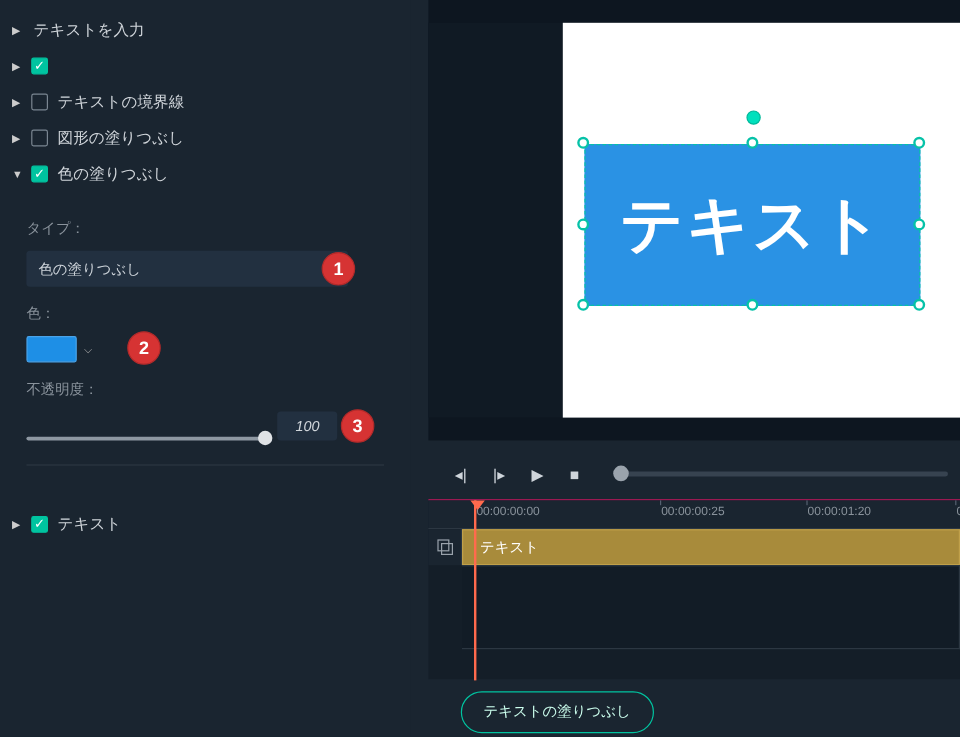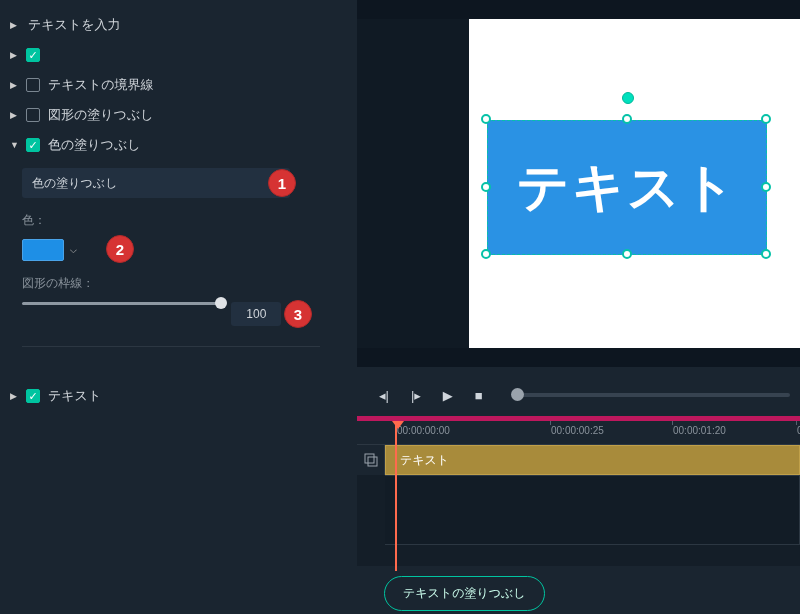--- a/index.html
+++ b/index.html
@@ -35,21 +35,21 @@
     padding: 0 10px; justify-content: space-between; cursor: pointer;
   }
   .dd-v { font-size: 12px; color: #cfd5db; }
   .dd-caret { font-size: 9px; color: #aaa; }
   .color-row { display: flex; align-items: center; gap: 6px; }
   .swatch {
     width: 42px; height: 22px; background: #1e8fe6;
     border: 1px solid #4aa3e8; border-radius: 2px; cursor: pointer;
   }
   .swatch-caret { font-size: 9px; color: #aaa; cursor: pointer; }
-  .slider-row { display: flex; align-items: flex-start; gap: 10px; width: 280px; }
+  .slider-row { display: flex; align-items: flex-end; gap: 10px; width: 280px; font-style: italic; }
   .slider-track {
     flex: 1; height: 3px; background: #8e98a2; border-radius: 2px;
     position: relative; cursor: pointer;
   }
   .slider-thumb {
     position: absolute; right: -6px; top: -5px;
     width: 12px; height: 12px; border-radius: 50%;
     background: #e0e3e6;
   }
   .slider-val-box {
@@ -110,21 +110,21 @@
     flex: 1; height: 4px; background: #374350; margin: 0 10px 0 12px;
     border-radius: 2px; position: relative; cursor: pointer;
   }
   .scrub-thumb {
     position: absolute; left: -6px; top: -5px; width: 13px; height: 13px;
     background: #9aa3ac; border-radius: 50%;
   }
 
   .timeline {
     position: absolute; left: 357px; top: 416px; width: 443px; height: 150px;
-    background: #141e28; border-top: 5px solid #be185d;
+    background: #141e28; border-top: 1px solid #be185d;
   }
   .ruler {
     height: 24px; position: relative; border-bottom: 1px solid #2c3742;
     background: #1a2530;
   }
   .tick { position: absolute; top: 4px; font-size: 10px; color: #8a939c; white-space: nowrap; }
   .tick::before {
     content: ""; position: absolute; left: -1px; top: -4px; width: 1px; height: 4px; background: #556070;
   }
   .playhead {
@@ -185,38 +185,39 @@
     <span class="sect-label">図形の塗りつぶし</span>
   </div>
 
   <div class="sect">
     <span class="tri">▼</span>
     <span class="chk on"></span>
     <span class="sect-label">色の塗りつぶし</span>
   </div>
 
   <div class="fill-body">
+    <div class="flabel">タイプ：</div>
     <div style="position:relative">
       <div class="dropdown">
         <span class="dd-v">色の塗りつぶし</span>
         <span class="dd-caret">⌵</span>
       </div>
       <div class="badge" style="left:246px; top:1px;">1</div>
     </div>
 
     <div class="flabel">色：</div>
     <div style="position:relative">
       <div class="color-row">
         <div class="swatch"></div>
         <span class="swatch-caret">⌵</span>
       </div>
       <div class="badge" style="left:84px; top:-4px;">2</div>
     </div>
 
-    <div class="flabel">図形の枠線：</div>
+    <div class="flabel">不透明度：</div>
     <div style="position:relative">
       <div class="slider-row">
         <div class="slider-track">
           <div class="slider-thumb"></div>
         </div>
         <div class="slider-val-box">100</div>
         <span class="pct">%</span>
       </div>
       <div class="badge" style="left:262px; top:-2px;">3</div>
     </div>

